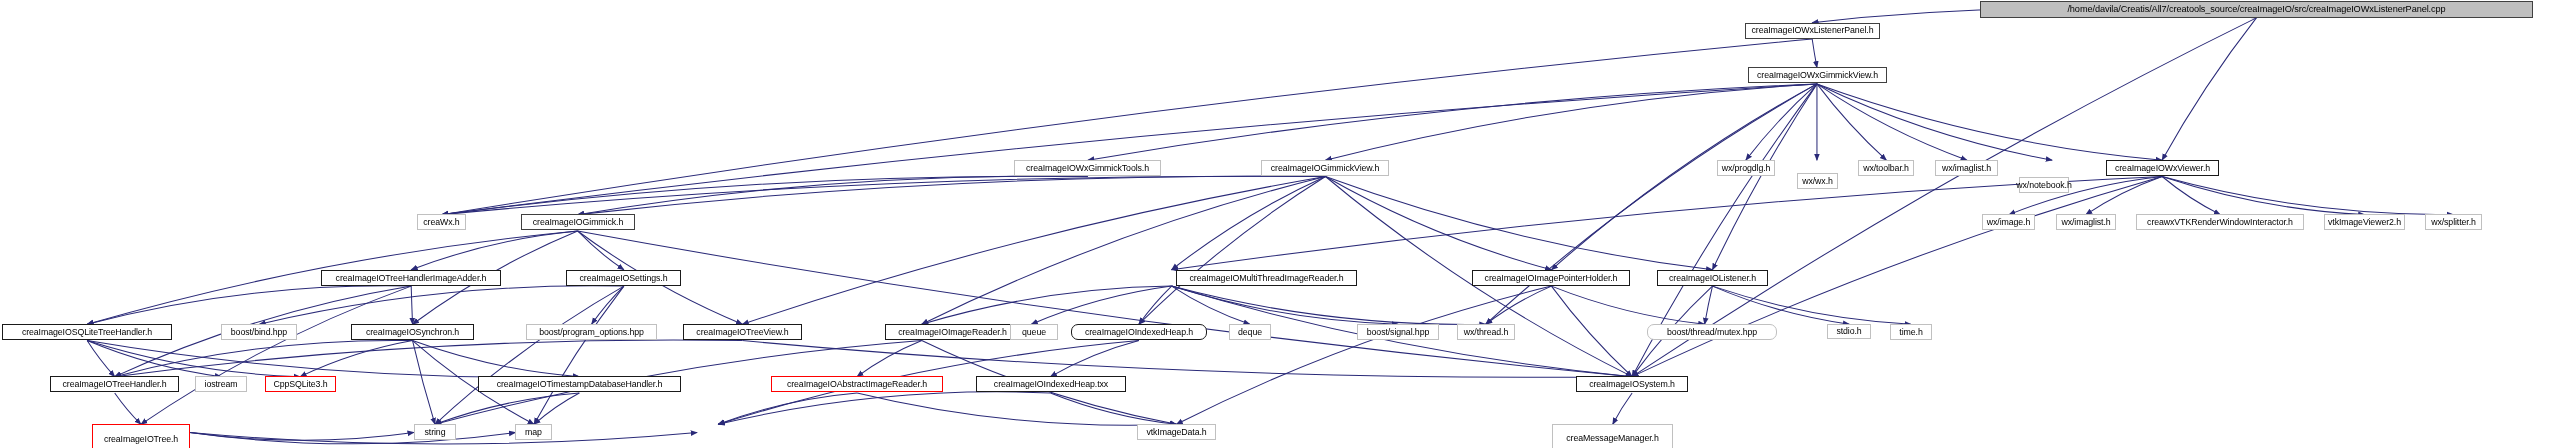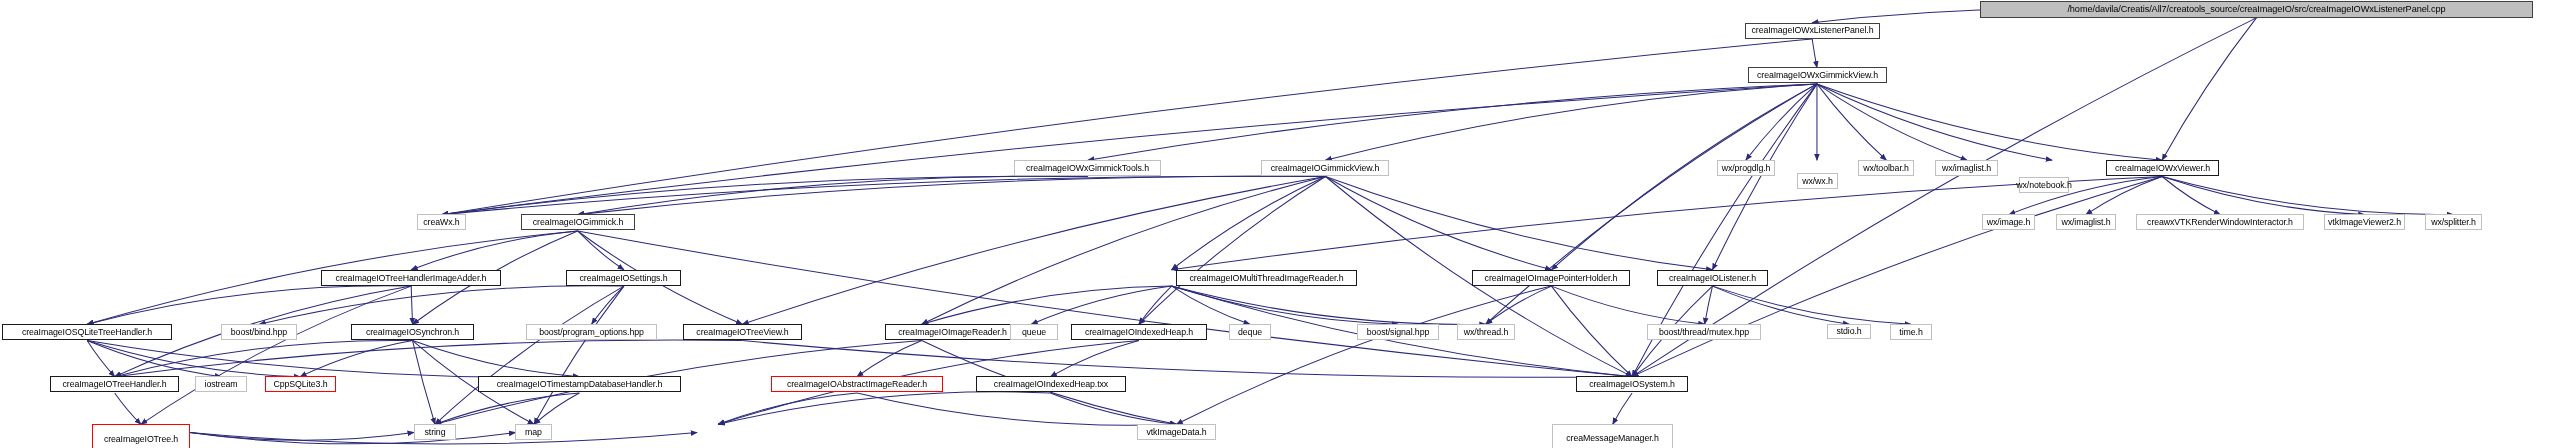--- a/index.html
+++ b/index.html
@@ -185,25 +185,25 @@
       <div class="node strong" style="left: 1136px; top: 270px; width: 181px; height: 16.3px; margin-left: 40px;">creaImageIOMultiThreadImageReader.h</div>
       <div class="node strong" style="left: 1472px; top: 270px; width: 158px; height: 16.3px;">creaImageIOImagePointerHolder.h</div>
       <div class="node strong" style="left: 1657px; top: 270px; width: 111px; height: 16.3px;">creaImageIOListener.h</div>
       <div class="node strong" style="left: 2px; top: 324px; width: 170px; height: 16.3px;">creaImageIOSQLiteTreeHandler.h</div>
       <div class="node plain" style="left: 221px; top: 324px; width: 76px; height: 16.3px;">boost/bind.hpp</div>
       <div class="node strong" style="left: 351px; top: 324px; width: 123px; height: 16.3px;">creaImageIOSynchron.h</div>
       <div class="node plain" style="left: 526px; top: 324px; width: 131px; height: 16.3px;">boost/program_options.hpp</div>
       <div class="node strong" style="left: 683px; top: 324px; width: 119px; height: 16.3px;">creaImageIOTreeView.h</div>
       <div class="node strong" style="left: 854px; top: 324px; width: 135px; height: 16.3px; margin-left: 31px;">creaImageIOImageReader.h</div>
       <div class="node plain" style="left: 1010px; top: 324px; width: 48px; height: 16.3px;">queue</div>
-      <div class="node strong" style="left: 1071px; top: 324px; width: 136px; height: 16.3px;">creaImageIOIndexedHeap.h</div>
+      <div class="node strong" style="left: 1071px; top: 324px; width: 136px; height: 16.3px; border-radius: 7px;">creaImageIOIndexedHeap.h</div>
       <div class="node plain" style="left: 1229px; top: 324px; width: 42px; height: 16.3px;">deque</div>
       <div class="node plain" style="left: 1357px; top: 324px; width: 82px; height: 16.3px;">boost/signal.hpp</div>
       <div class="node plain" style="left: 1457px; top: 324px; width: 58px; height: 16.3px;">wx/thread.h</div>
-      <div class="node plain" style="left: 1647px; top: 324px; width: 114px; height: 16.3px;">boost/thread/mutex.hpp</div>
+      <div class="node plain" style="left: 1647px; top: 324px; width: 130px; height: 16.3px; border-radius: 7px;">boost/thread/mutex.hpp</div>
       <div class="node plain" style="left: 1827px; top: 324px; width: 44px; height: 15px;">stdio.h</div>
       <div class="node plain" style="left: 1890px; top: 324px; width: 42px; height: 16.3px;">time.h</div>
       <div class="node strong" style="left: 50px; top: 376px; width: 129px; height: 16.3px;">creaImageIOTreeHandler.h</div>
       <div class="node plain" style="left: 195px; top: 376px; width: 52px; height: 16.3px;">iostream</div>
       <div class="node red" style="left: 265px; top: 376px; width: 71px; height: 16.3px;">CppSQLite3.h</div>
       <div class="node strong" style="left: 478px; top: 376px; width: 203px; height: 16.3px;">creaImageIOTimestampDatabaseHandler.h</div>
       <div class="node red" style="left: 771px; top: 376px; width: 172px; height: 16.3px;">creaImageIOAbstractImageReader.h</div>
       <div class="node strong" style="left: 976px; top: 376px; width: 150px; height: 16.3px;">creaImageIOIndexedHeap.txx</div>
       <div class="node strong" style="left: 1576px; top: 376px; width: 112px; height: 16.3px;">creaImageIOSystem.h</div>
       <div class="node red" style="left: 92px; top: 424px; width: 98px; height: 30px;">creaImageIOTree.h</div>

